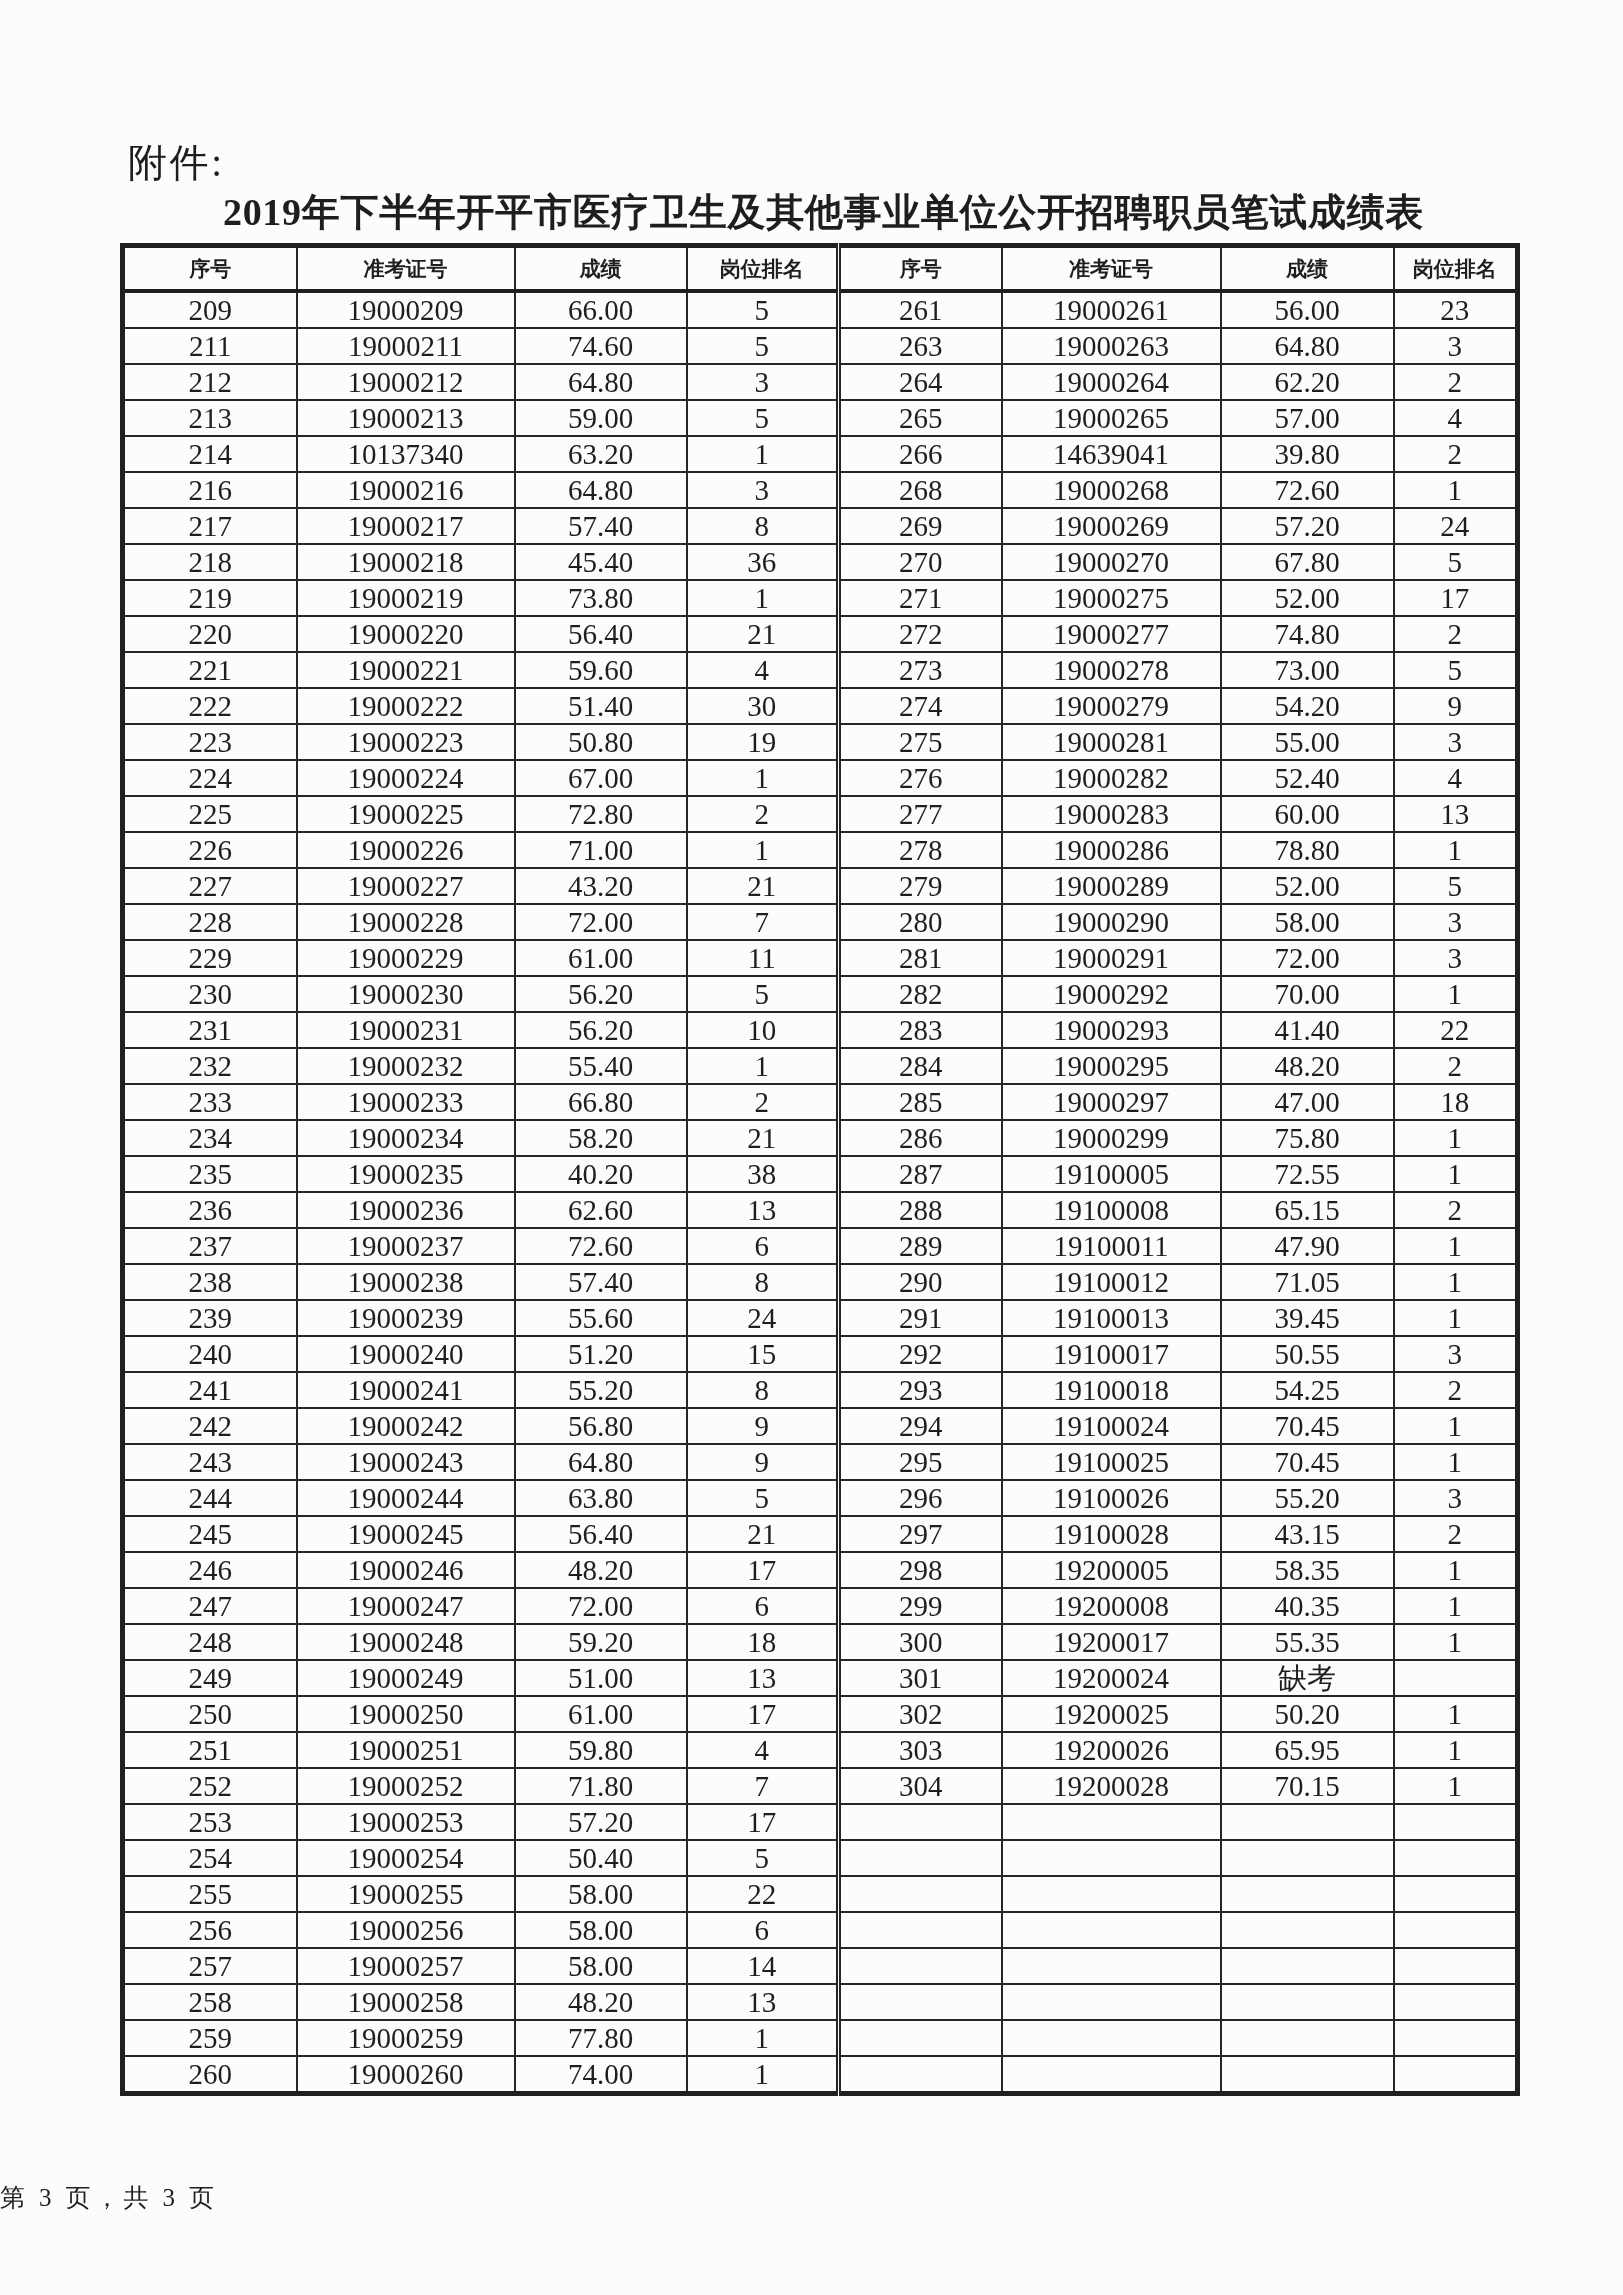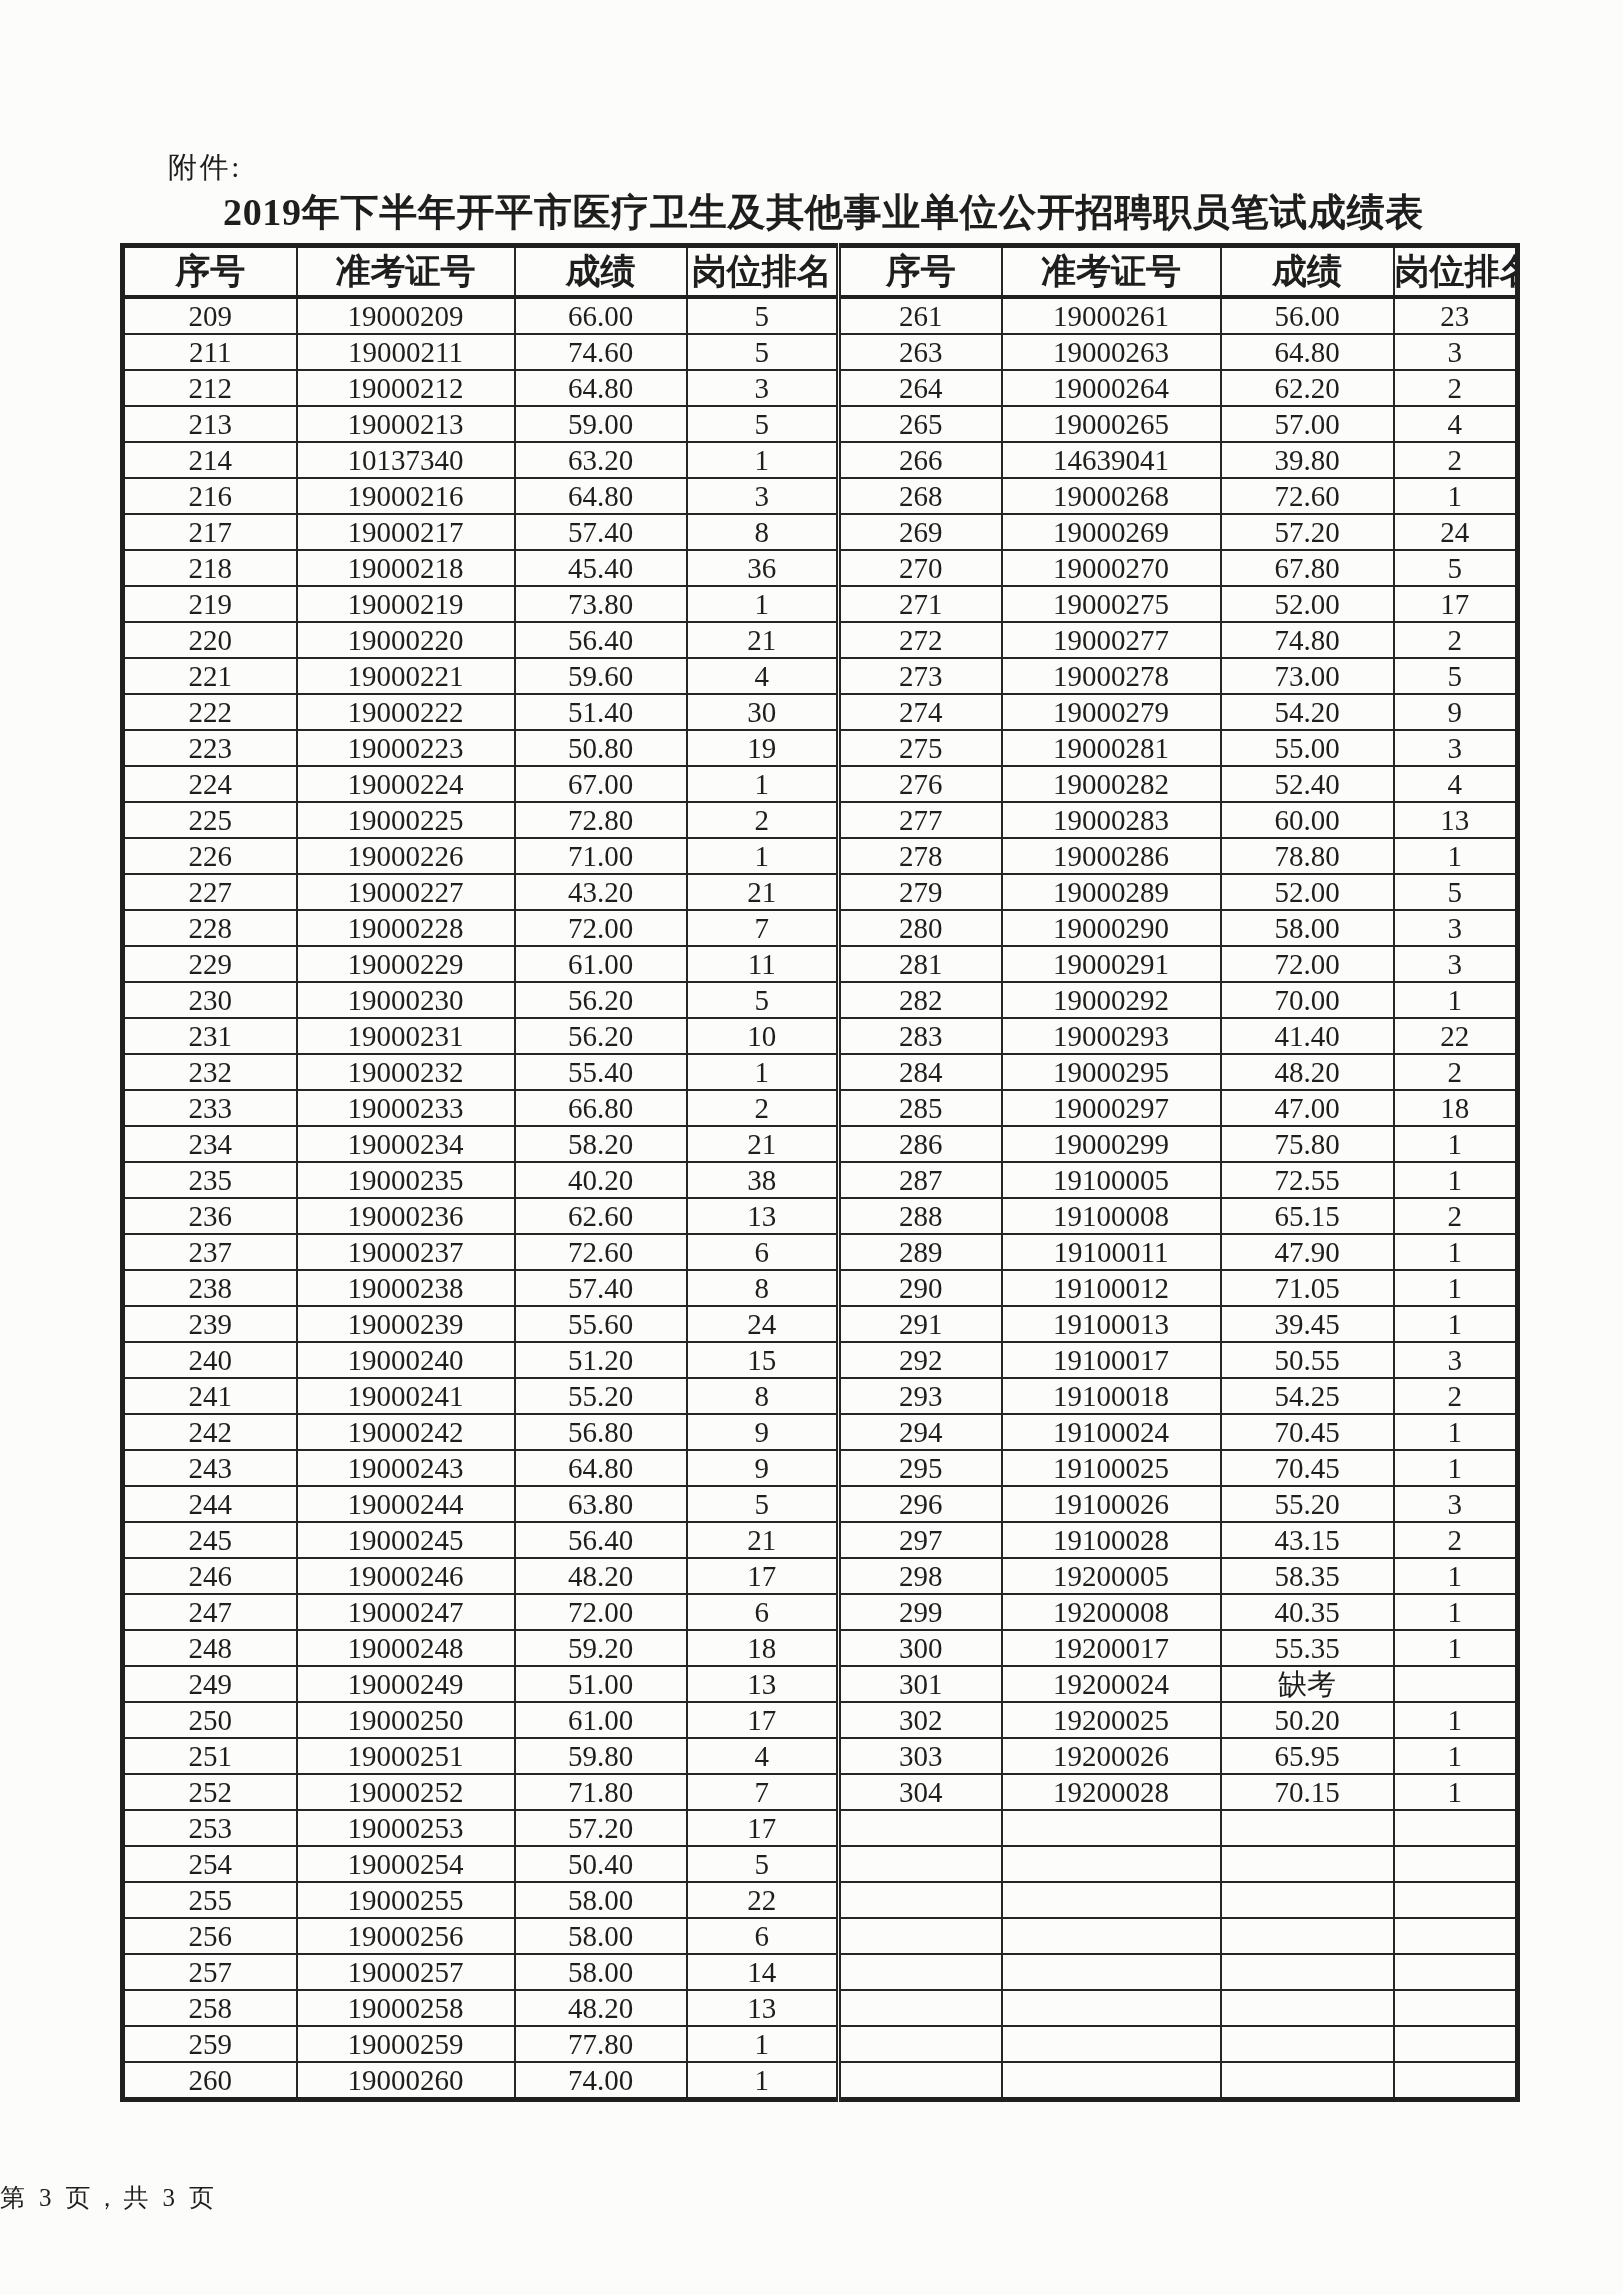--- a/index.html
+++ b/index.html
@@ -5,42 +5,42 @@
   html,body{margin:0;padding:0;background:#e8e8e6;}
   .page{
     position:relative;
     width:1623px;height:2295px;
     background:#fcfcfa;
     font-family:"Liberation Serif","DejaVu Serif",serif;
     color:#1e1e1e;
     overflow:hidden;
   }
   .attachment{
-    position:absolute;left:128px;top:148px;
-    font-size:29px;letter-spacing:2.6px;margin-left:40px;
+    position:absolute;left:128px;top:136px;
+    font-size:39px;letter-spacing:2.6px;
   }
   .title{
     position:absolute;left:12px;top:187px;width:1623px;
     text-align:center;font-size:38px;font-weight:700;
     letter-spacing:0.7px;white-space:nowrap;
   }
   table.score-table{
     position:absolute;left:120px;top:243px;
     width:1395px;
     border-collapse:collapse;table-layout:fixed;
     border:5.9px solid #202020;
   }
   .score-table th,.score-table td{
     border:2px solid #262626;
     text-align:center;vertical-align:middle;
     overflow:hidden;white-space:nowrap;
     padding:0;
   }
   .score-table th{
-    height:41px;font-size:35px;font-weight:700;
+    height:41px;font-size:21px;font-weight:700;
     border-bottom:4.6px solid #1f1f1f;
     text-align:center;
   }
   .score-table td{
     height:34px;font-size:29px;line-height:1;
   }
   .half-start{border-left:5.9px double #262626 !important;}
   .footer{
     position:absolute;left:0;top:2181px;width:1358px;
     text-align:left;font-size:25px;letter-spacing:3.9px;

